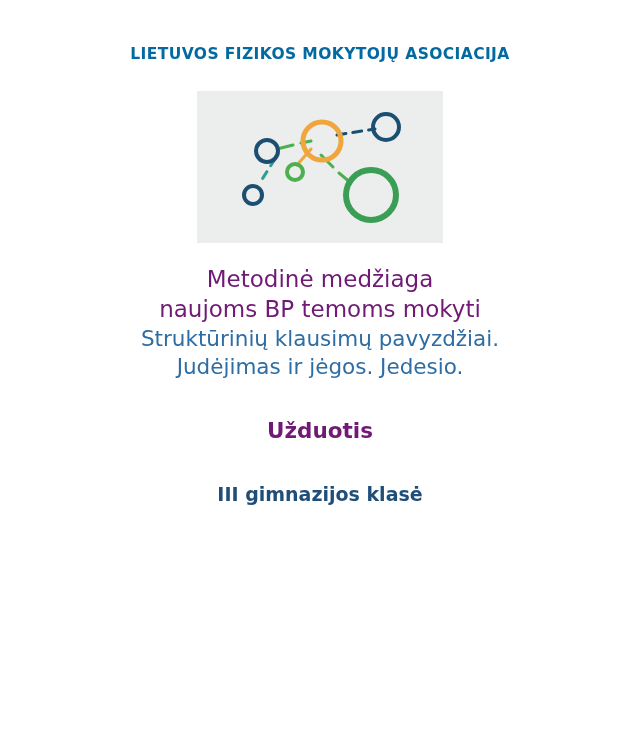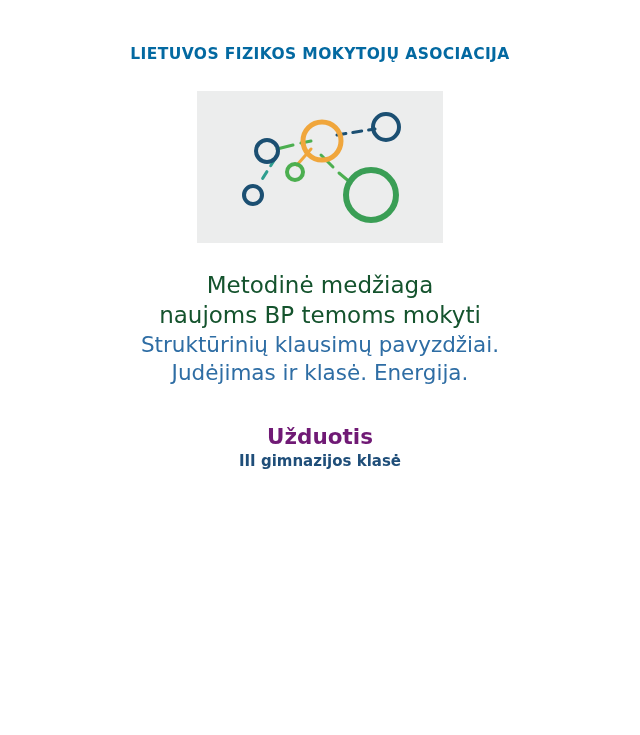--- a/index.html
+++ b/index.html
@@ -42,38 +42,39 @@
     justify-content: center;
   }
   .logo-box svg {
     display: block;
   }
   .block {
     text-align: center;
     line-height: 1.32;
   }
   .block-title {
-    margin-top: 27px;
+    margin-top: 21px;
     font-size: 23px;
     font-weight: normal;
-    color: #14532d;
+    color: #701a75;
   }
   .block-subtitle {
     font-size: 21.5px;
     font-weight: normal;
     color: #2e6da4;
   }
   .block-task {
     margin-top: 36px;
     font-size: 21.5px;
     font-weight: bold;
     color: #701a75;
   }
   .block-class {
-    font-size: 15px;
+    margin-top: 36px;
+    font-size: 19px;
     font-weight: bold;
     color: #1f4e79;
   }
   .line {
     display: block;
   }
 </style>
 </head>
 <body>
 
@@ -111,21 +112,21 @@
     </svg>
   </div>
 
   <div class="block block-title">
     <span class="line">Metodinė medžiaga</span>
     <span class="line">naujoms BP temoms mokyti</span>
   </div>
 
   <div class="block block-subtitle">
     <span class="line">Struktūrinių klausimų pavyzdžiai.</span>
-    <span class="line">Judėjimas ir klasė. Energija.</span>
+    <span class="line">Judėjimas ir jėgos. Jedesio.</span>
   </div>
 
   <div class="block block-task">
     <span class="line">Užduotis</span>
   </div>
 
   <div class="block block-class">
     <span class="line">III gimnazijos klasė</span>
   </div>
 

